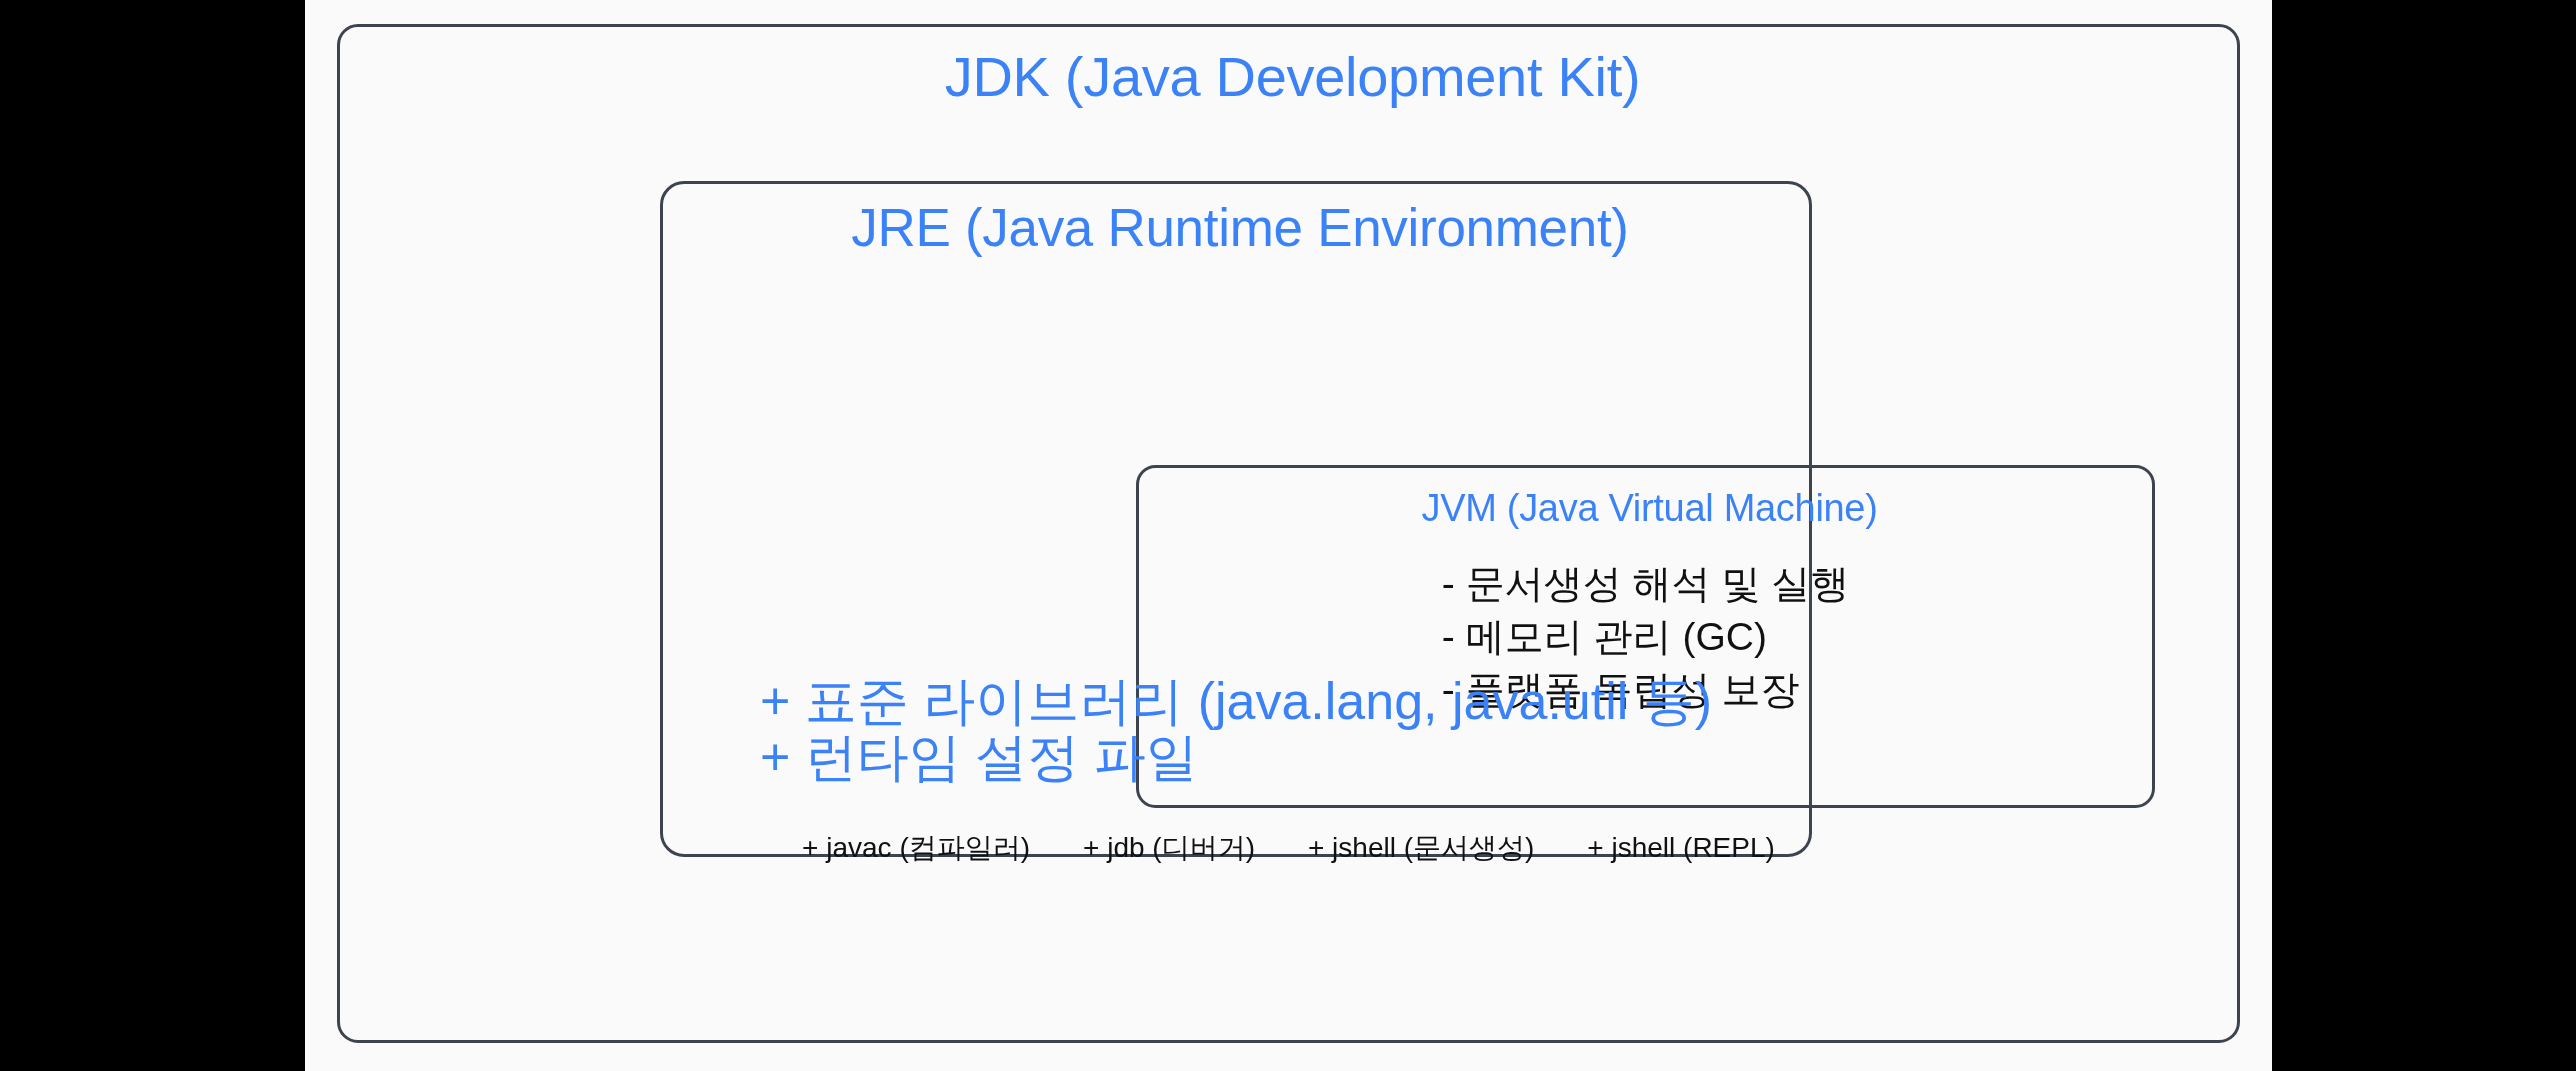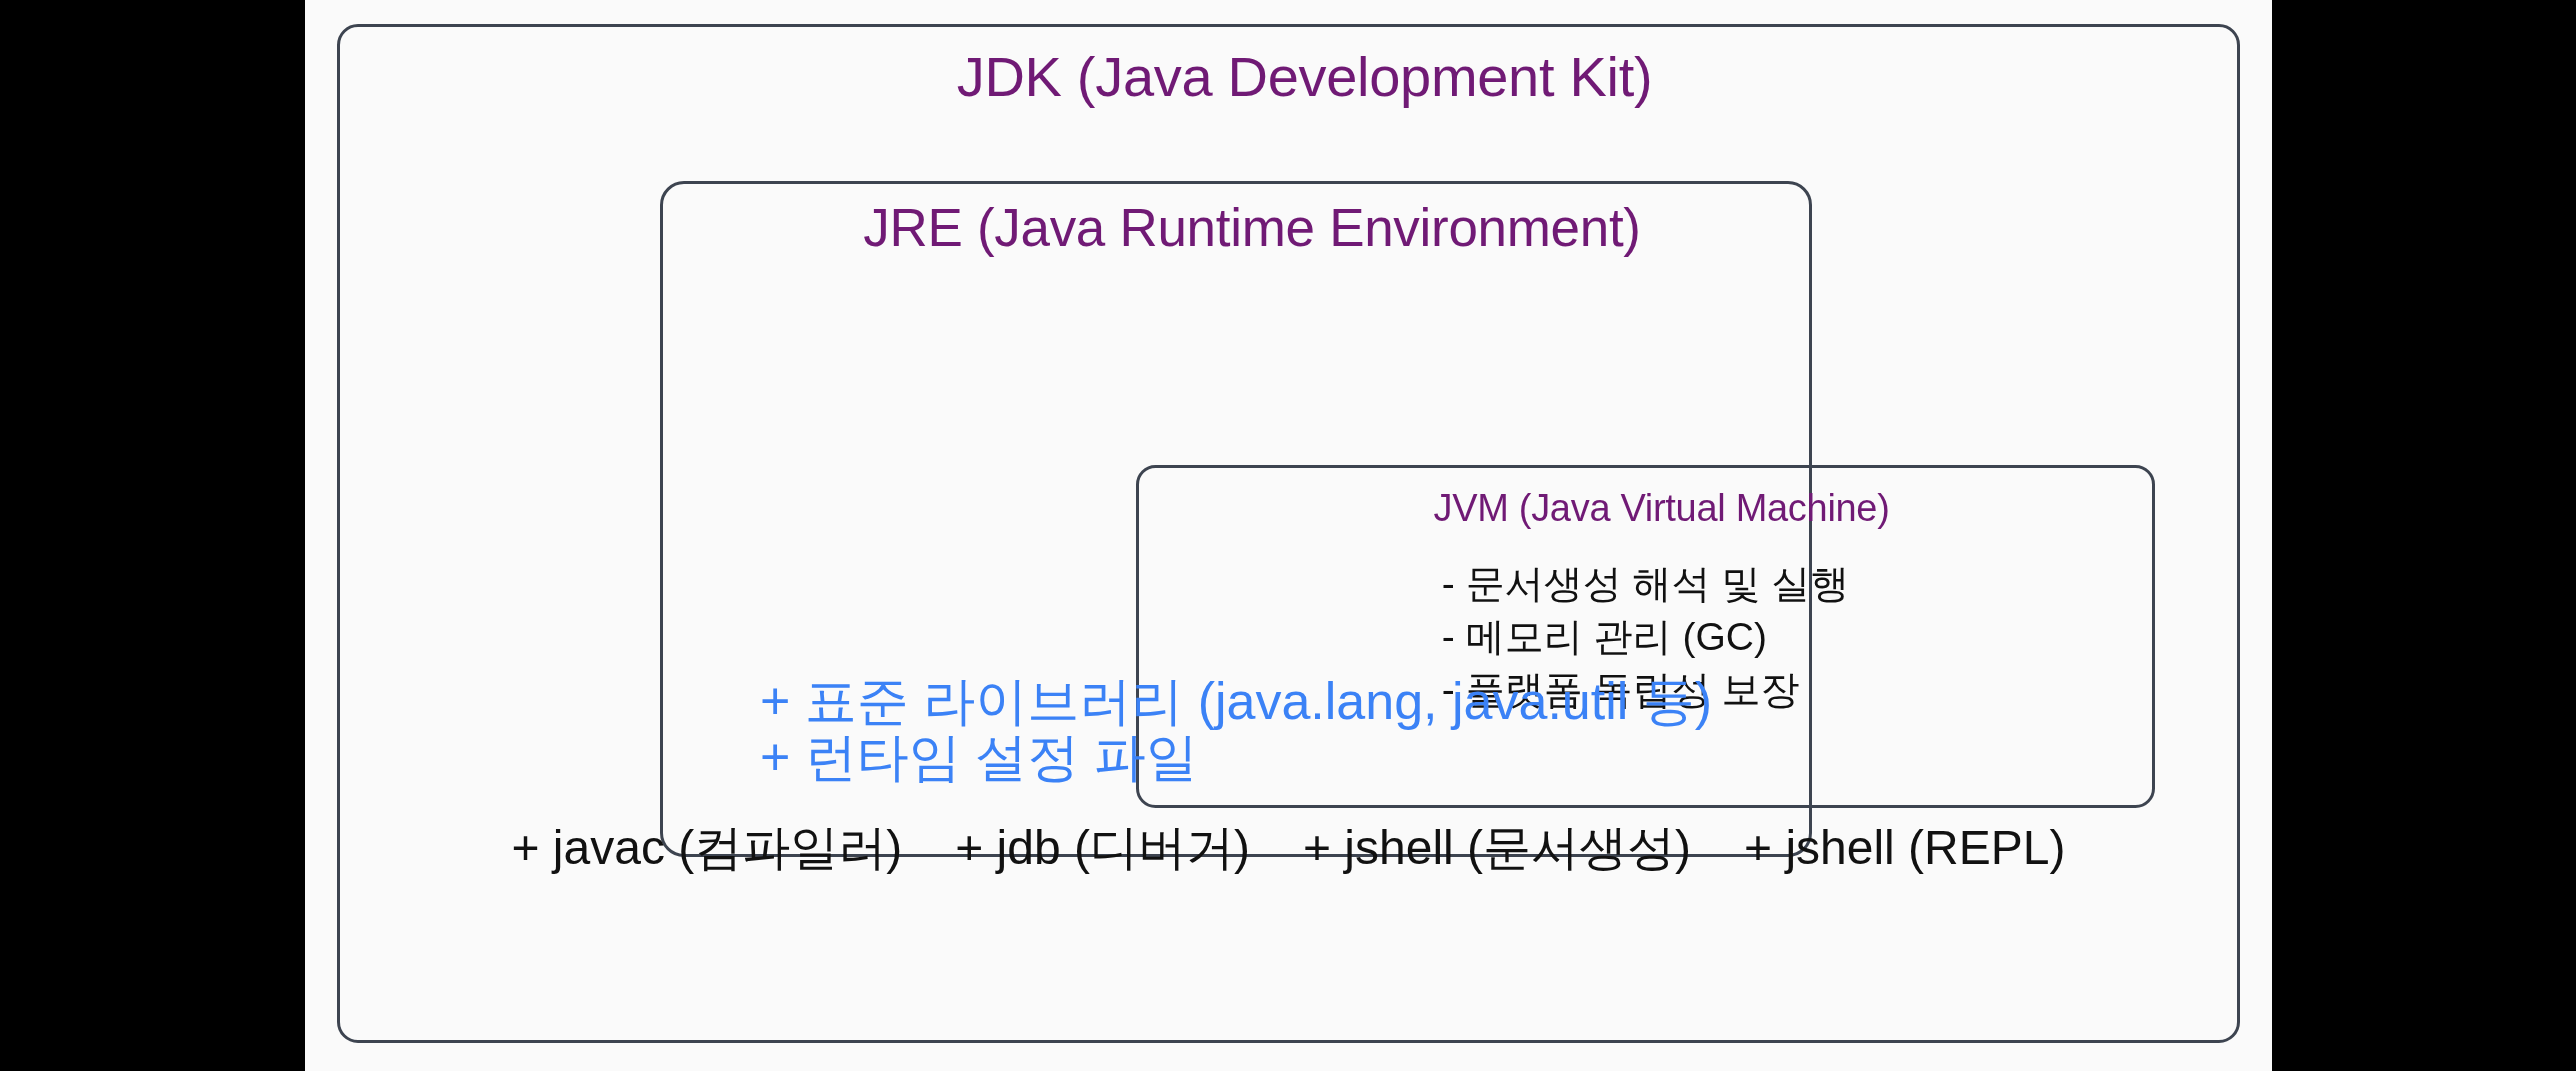--- a/index.html
+++ b/index.html
@@ -77,24 +77,24 @@
     height: 343px;       
     box-sizing: border-box;
     border: 3.5px solid #3d4450;
     border-radius: 19.5px;
     background: transparent;
   }
 
   
   .heading {
     position: absolute;
-    left: 16px;
+    left: 4px;
     width: 100%;
     text-align: center;
-    color: #701a75;
+    color: #3b82f6;
     font-weight: 400;
     letter-spacing: -0.3px;
     white-space: nowrap;
   }
   .h-jdk {
     top: 19.5px;
     font-size: 56px;
     line-height: 59px;
   }
   .h-jre {
@@ -164,21 +164,21 @@
     position: absolute;
     left: 0;
     top: 796px;
     width: 100%;
     display: flex;
     justify-content: center;
     align-items: baseline;
     gap: 53px;
   }
   .jdk-tool {
-    font-size: 48px;
+    font-size: 28px;
     line-height: 50px;
     color: #111111;
     white-space: nowrap;
   }
 </style>
 </head>
 <body>
 
 <div class="canvas">
 

